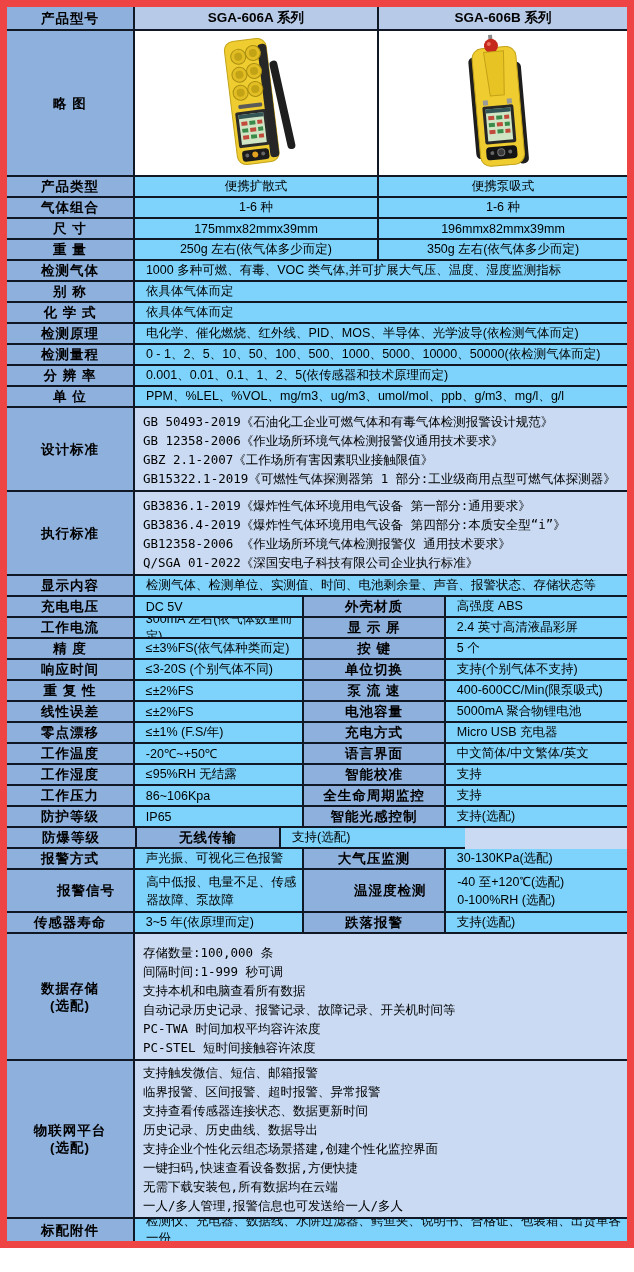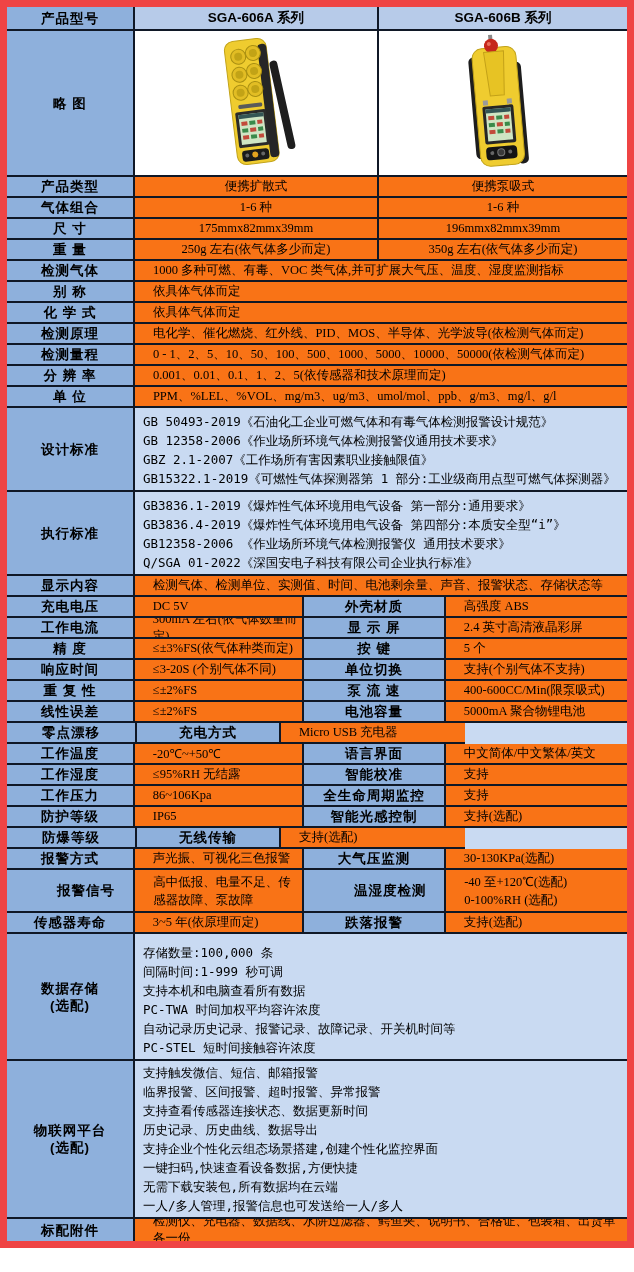--- a/index.html
+++ b/index.html
@@ -13,22 +13,22 @@
   
   .w1{width:130px;} .w2{width:248px;} .w3{width:252px;} .wspan{width:500px;}
   .q2{width:172px;} .q3{width:144px;} .q4{width:184px;}
   
   .h-hdr{height:24px;} .h-img{height:146px;} .h1{height:21px;} .h2{height:43px;padding-left:32px;}
   .h-std{height:84px;} .h-store{height:127px;} .h-iot{height:158px;} .h-acc{height:22px;}
   
   .lbl{background:#8eb0dc;font-weight:bold;font-size:13.5px;letter-spacing:1px;
        text-align:center;white-space:pre-line;line-height:17px;}
   .hv{background:#b7cbe9;font-weight:bold;font-size:13.5px;}
-  .val{background:#f97316;font-size:12.5px;font-family:Liberation Serif, serif;}
-  .left{justify-content:flex-start;text-align:left;padding-left:18px;padding-right:4px;}
+  .val{background:#7dd3fc;font-size:12.5px;font-family:Liberation Sans, sans-serif;}
+  .left{justify-content:flex-start;text-align:left;padding-left:11px;padding-right:4px;}
   .imgcell{background:#ffffff;}
   .prewrap{white-space:pre-line;line-height:18px;}
   .wrap2{line-height:18px;padding-top:1px;}
   .lines{flex-direction:column;align-items:flex-start;justify-content:flex-end;
          padding:2px 8px;background:#c9daf2;}
   .lines .line{font-size:12.5px;font-family:"DejaVu Sans Mono","DejaVu Sans",monospace;
                line-height:19px;white-space:nowrap;}
 </style>
 </head>
 <body>
@@ -228,20 +228,21 @@
     <div class="cell val q4 h1 left">400-600CC/Min(限泵吸式)</div>
   </div>
   <div class="row">
     <div class="cell lbl w1 h1">线性误差</div>
     <div class="cell val q2 h1 left">≤±2%FS</div>
     <div class="cell lbl q3 h1">电池容量</div>
     <div class="cell val q4 h1 left">5000mA 聚合物锂电池</div>
   </div>
   <div class="row">
     <div class="cell lbl w1 h1">零点漂移</div>
+    <div class="cell val q2 h1 left">≤±1% (F.S/年)</div>
     <div class="cell lbl q3 h1">充电方式</div>
     <div class="cell val q4 h1 left">Micro USB 充电器</div>
   </div>
   <div class="row">
     <div class="cell lbl w1 h1">工作温度</div>
     <div class="cell val q2 h1 left">-20℃~+50℃</div>
     <div class="cell lbl q3 h1">语言界面</div>
     <div class="cell val q4 h1 left">中文简体/中文繁体/英文</div>
   </div>
   <div class="row">
@@ -287,22 +288,22 @@
     <div class="cell val q4 h1 left">支持(选配)</div>
   </div>
 
   <div class="row">
     <div class="cell lbl w1 h-store">数据存储
 (选配)</div>
     <div class="cell lines wspan h-store">
       <div class="line">存储数量:100,000 条</div>
       <div class="line">间隔时间:1-999 秒可调</div>
       <div class="line">支持本机和电脑查看所有数据</div>
+      <div class="line">自动记录历史记录、报警记录、故障记录、开关机时间等</div>
       <div class="line">PC-TWA 时间加权平均容许浓度</div>
-      <div class="line">自动记录历史记录、报警记录、故障记录、开关机时间等</div>
       <div class="line">PC-STEL 短时间接触容许浓度</div>
     </div>
   </div>
 
   <div class="row">
     <div class="cell lbl w1 h-iot">物联网平台
 (选配)</div>
     <div class="cell lines wspan h-iot">
       <div class="line">PC 端平台、手机 APP、小程序同步查看、更新管理</div>
       <div class="line">支持触发微信、短信、邮箱报警</div>

